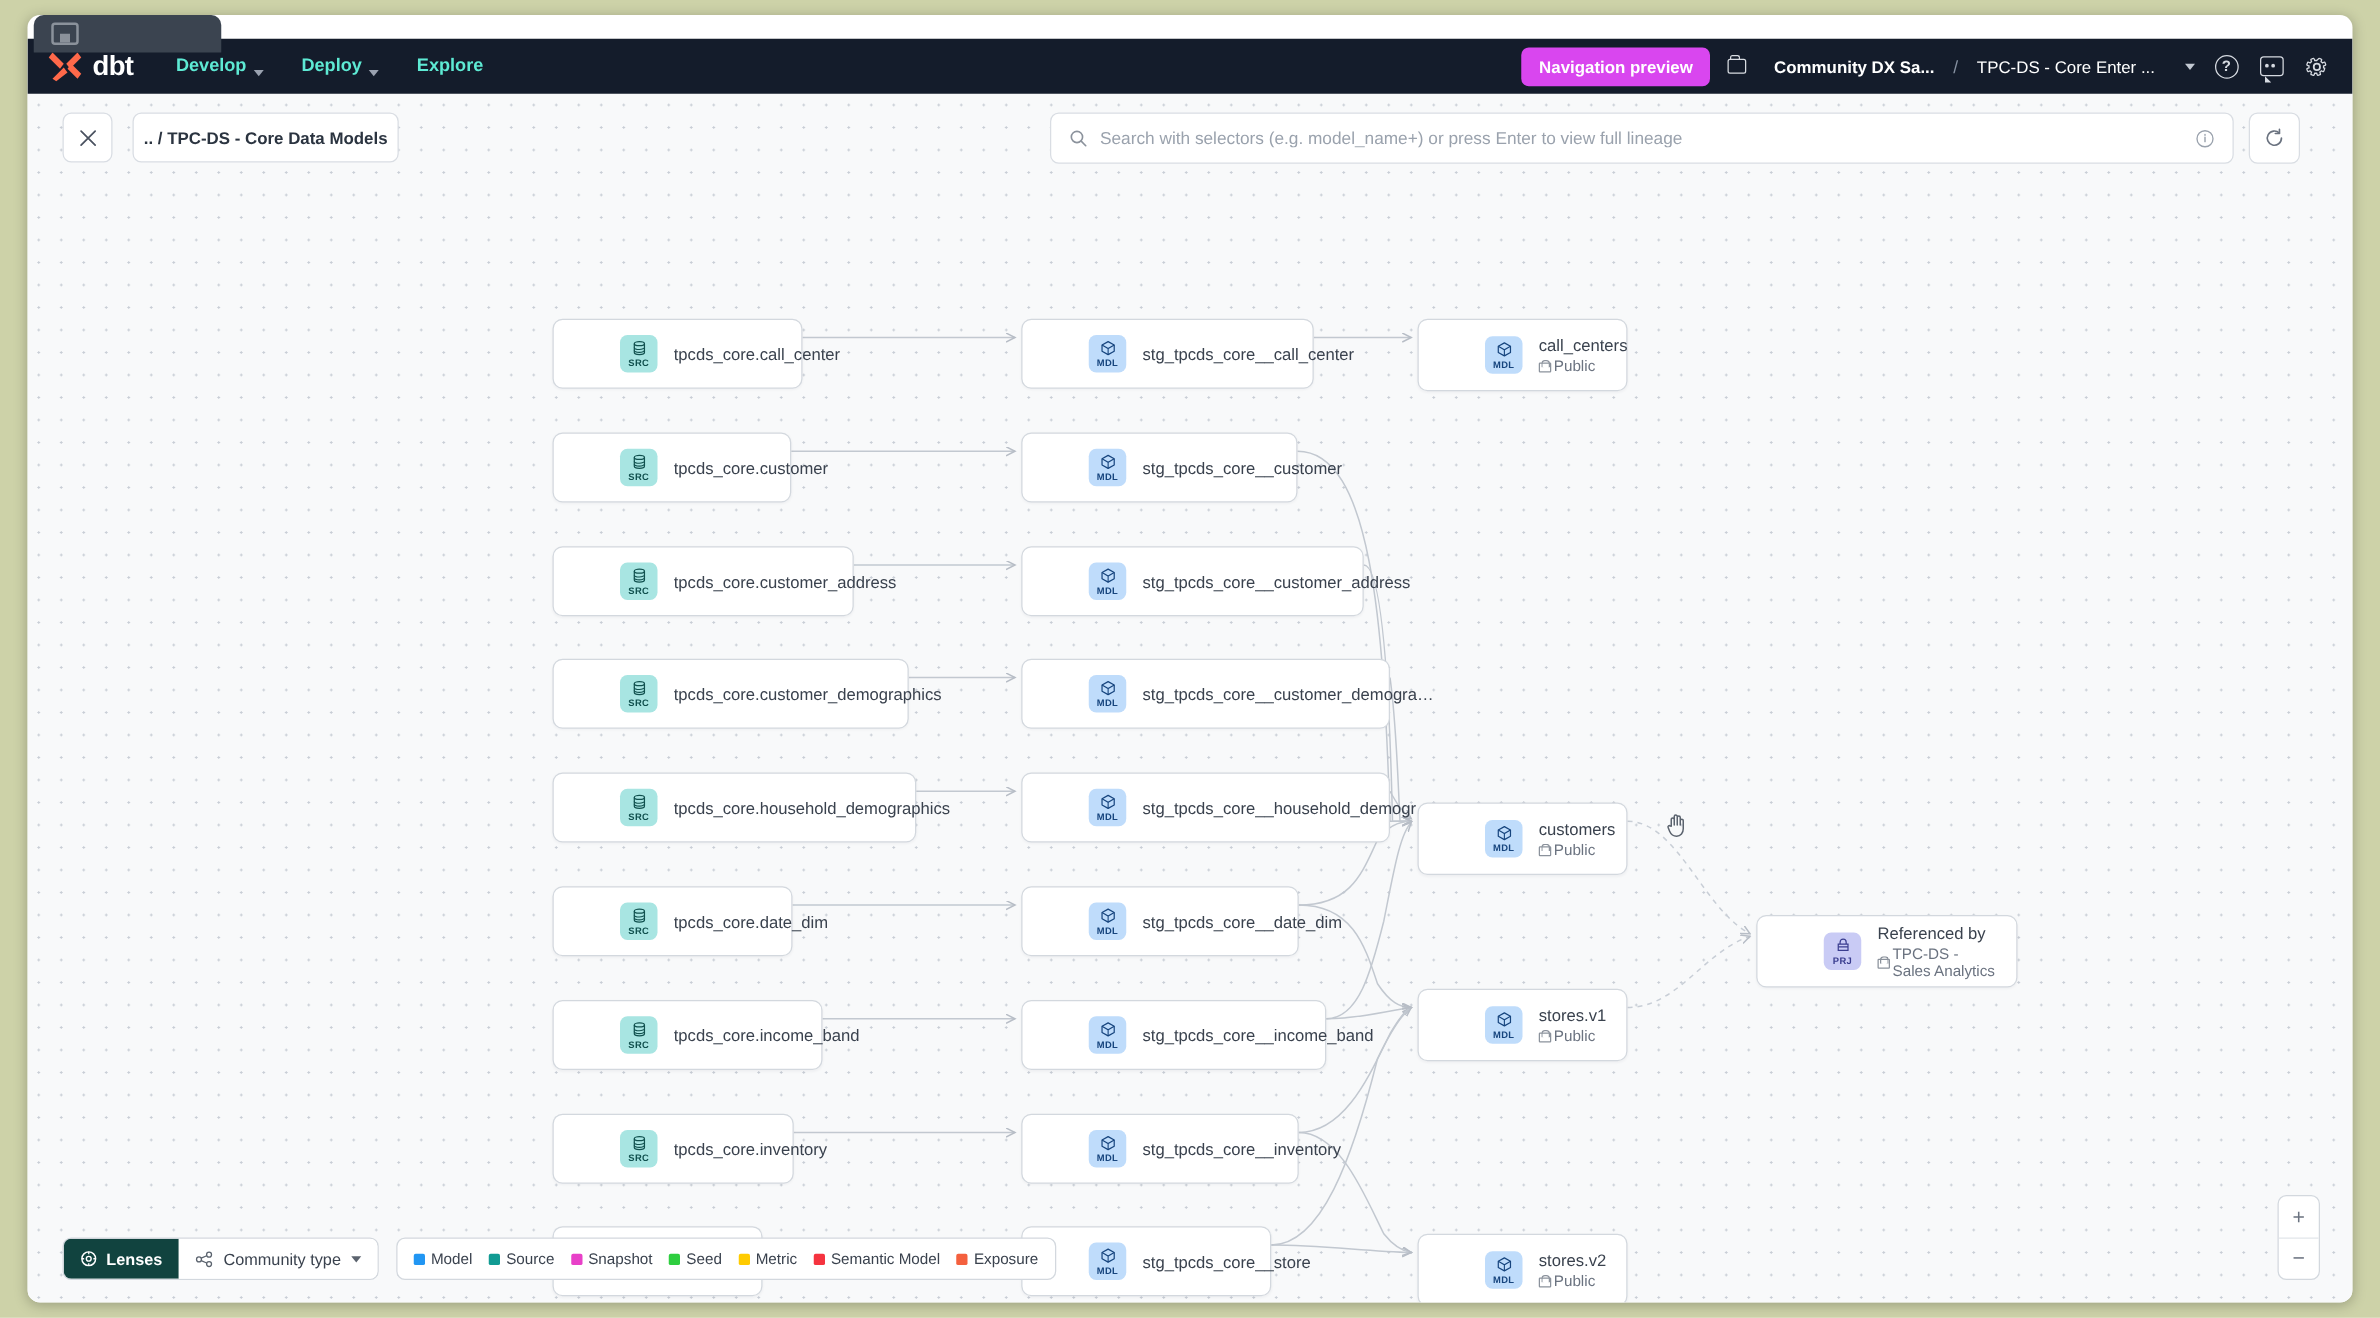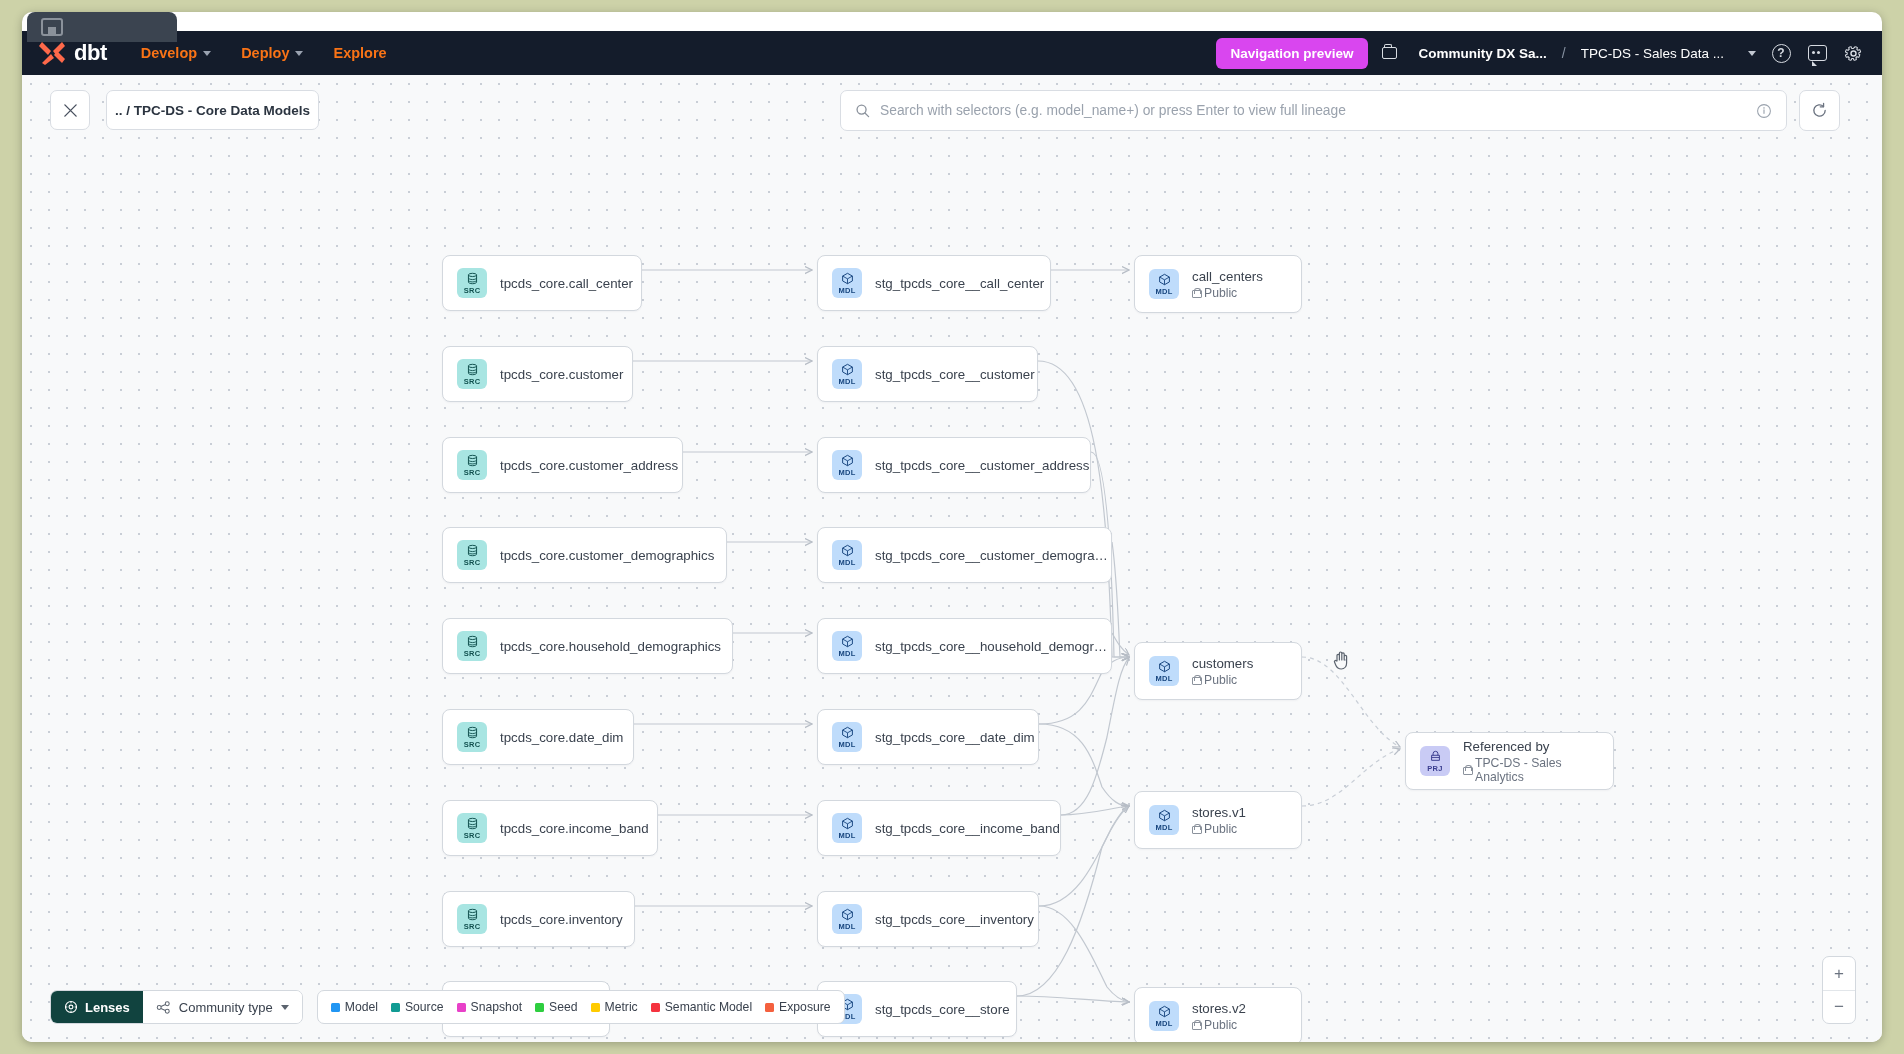--- a/index.html
+++ b/index.html
@@ -38,22 +38,22 @@
     z-index: 4;
   }
   .logo { display: flex; align-items: center; margin-left: 16px; gap: 6px; }
   .logo-mark {
     width: 30px; height: 26px; position: relative;
   }
   .logo-mark svg { display:block; }
   .logo-word { color:#fff; font-size:22px; font-weight:700; letter-spacing:-0.5px; }
   .nav-links { display:flex; align-items:center; margin-left: 34px; gap: 30px; }
   .nav-link {
-    color: #f97316; font-size: 14.5px; font-weight: 600;
-    display: flex; align-items: center; gap: 6px; cursor: pointer;
+    color: #5eead4; font-size: 14.5px; font-weight: 600;
+    display: flex; align-items: flex-end; gap: 6px; cursor: pointer;
   }
   .caret { width:0;height:0;border-left:4px solid transparent;border-right:4px solid transparent;border-top:5px solid #9aa2b0; }
   .nav-right { margin-left:auto; display:flex; align-items:center; gap:14px; padding-right: 18px; }
   .navpreview-btn {
     background: #d946ef; color:#ffffff; font-size: 13.5px; font-weight:700;
     padding: 8px 14px; border-radius: 6px; cursor:pointer; white-space:nowrap;
   }
   .crumb { display:flex; align-items:center; gap:22px; color:#fff; font-size:13.5px; font-weight:700; cursor:pointer; }
   .crumb .folder {
     width:15px;height:12px;border:1.6px solid #d8dce2;border-radius:2px;position:relative;
@@ -116,21 +116,21 @@
 
   .node{
     position:absolute; background:#ffffff;
     border:1px solid #d3d8de; border-radius:8px;
     display:flex; align-items:center; padding:0 14px; gap:13px;
     cursor:pointer; box-shadow:0 1px 2px rgba(16,24,40,.04);
   }
   .badge{
     width:30px;height:30px;border-radius:6px;flex:0 0 30px;
     display:flex;flex-direction:column;align-items:center;justify-content:center;
-    font-size:7.5px;font-weight:700;letter-spacing:.3px;line-height:1;
+    font-size:7.5px;font-weight:700;letter-spacing:.3px;line-height:1;margin-left:39px;
   }
   .badge.src{background:#a8e5e2;color:#11514f;}
   .badge.mdl{background:#bfdcfb;color:#17457e;}
   .badge.prj{background:#c9cbf5;color:#3a3d8f;}
   .badge svg{display:block;margin-bottom:1.5px;}
   .ntext{display:flex;flex-direction:column;gap:2px;min-width:0;}
   .ntitle{font-size:13.3px;color:#3a424e;white-space:nowrap;}
   .nsub{font-size:12.2px;color:#6b7380;display:flex;align-items:center;gap:4px;}
   .lock{width:8px;height:10px;position:relative;flex:0 0 8px;}
   .lock:after{content:'';position:absolute;left:0;bottom:0;width:8px;height:5.5px;border:1.2px solid #8b929c;border-radius:1px;}
@@ -193,21 +193,21 @@
       </div>
     </div>
     <div class="nav-right">
       <div class="navpreview-btn">Navigation preview</div>
       <div class="crumb">
         <span class="folder"></span>
         <span>Community DX Sa...</span>
       </div>
       <span class="crumb-sep">/</span>
       <div class="crumb">
-        <span class="crumb-proj">TPC-DS - Sales Data ...</span>
+        <span class="crumb-proj">TPC-DS - Core Enter ...</span>
         <span class="crumb-caret"></span>
       </div>
       <div class="icon-btn">
         <span class="circ">?</span>
       </div>
       <div class="icon-btn">
         <span class="chatbox">
             <i></i>
             <i></i>
           </span>

